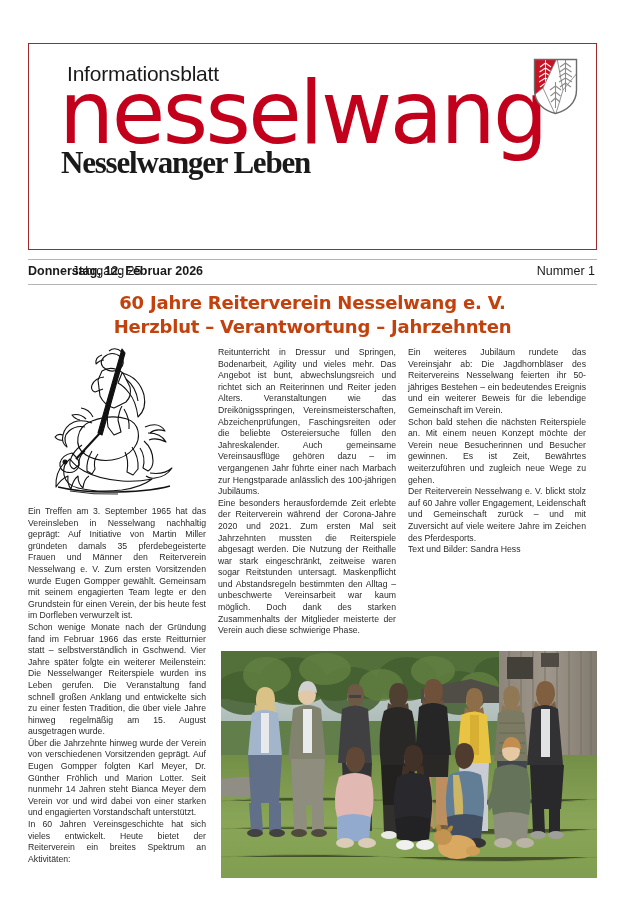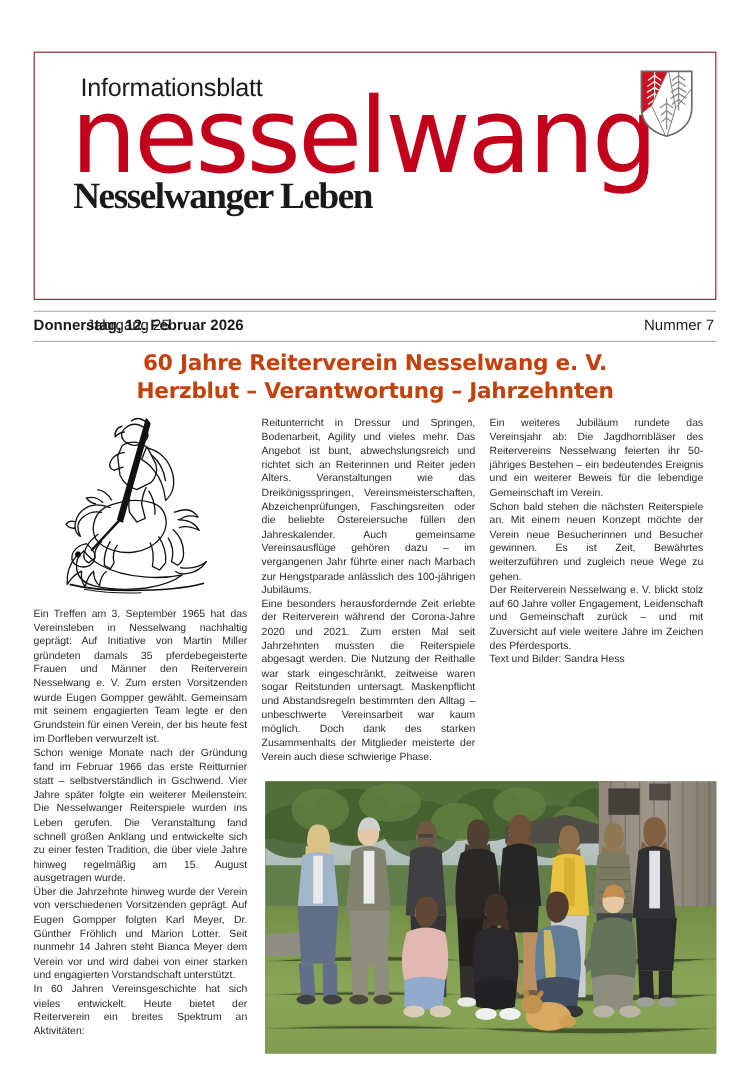--- a/index.html
+++ b/index.html
@@ -256,21 +256,21 @@
           <path d="M1.5 1.5 H43.5 V32 C43.5 45 34 52.5 22.5 55.5 C11 52.5 1.5 45 1.5 32 Z" fill="none" stroke="#6b6b6b" stroke-width="1.4"></path>
         </svg>
       </div>
     </div>
   </div>
 
   <div class="rule rule-top"></div>
   <div class="infobar">
     <span class="left">Jahrgang 25</span>
     <span class="center">Donnerstag, 12. Februar 2026</span>
-    <span class="right">Nummer 7</span>
+    <span class="right">Nummer 1</span>
   </div>
   <div class="rule rule-bottom"></div>
 
   <div class="headline">
     <span class="l1">60 Jahre Reiterverein Nesselwang e. V.</span>
     <span class="l2">Herzblut – Verantwortung – Jahrzehnten</span>
   </div>
 
   <div class="cols">
 

